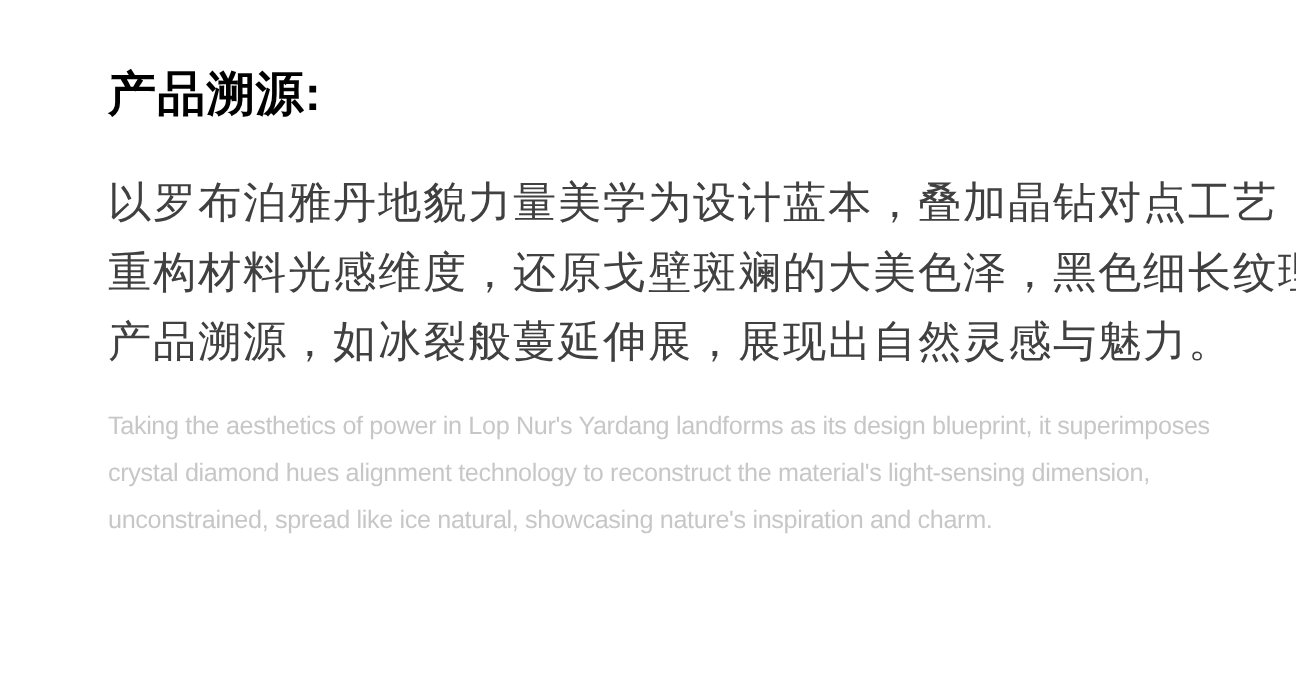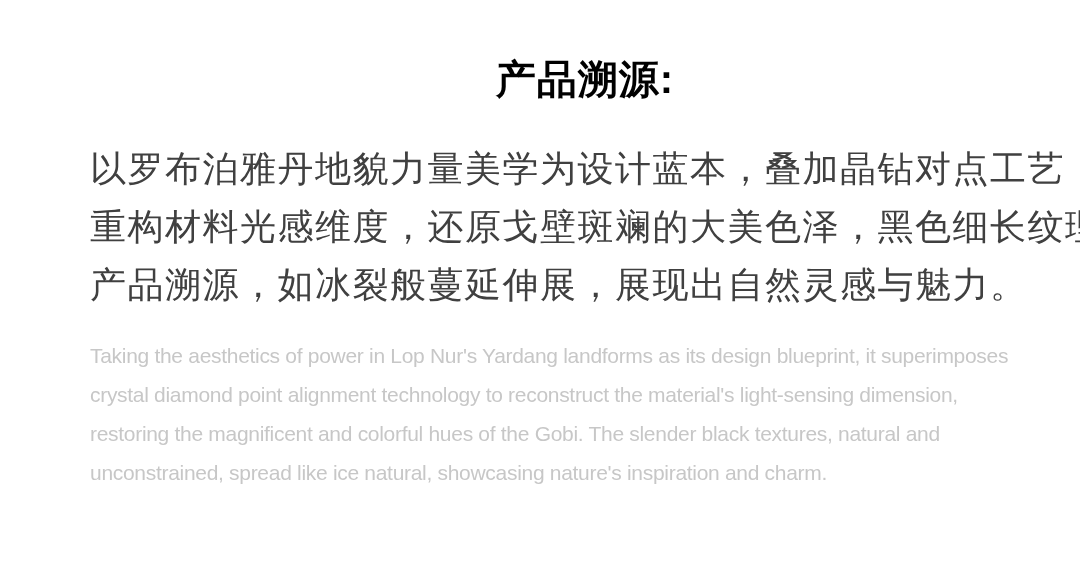--- a/index.html
+++ b/index.html
@@ -20,21 +20,20 @@
     padding: 52px 0 0 90px;
   }
   .section-title {
     margin: 0;
     font-size: 40px;
     line-height: 1.35;
     font-weight: 700;
     color: #000000;
     letter-spacing: 1px;
     font-family: "Liberation Sans", "DejaVu Sans", sans-serif;
-    text-align: center;
   }
   .zh-paragraph {
     margin-top: 34px;
   }
   .zh-line {
     margin: 0;
     font-size: 36px;
     line-height: 58px;
     font-weight: 300;
     color: #404040;
@@ -62,18 +61,17 @@
   <h1 class="section-title">产品溯源:</h1>
 
   <div class="zh-paragraph">
     <p class="zh-line">以罗布泊雅丹地貌力量美学为设计蓝本，叠加晶钻对点工艺，</p>
     <p class="zh-line">重构材料光感维度，还原戈壁斑斓的大美色泽，黑色细长纹理</p>
     <p class="zh-line">产品溯源，如冰裂般蔓延伸展，展现出自然灵感与魅力。</p>
   </div>
 
   <div class="en-paragraph">
     <p class="en-line">Taking the aesthetics of power in Lop Nur's Yardang landforms as its design blueprint, it superimposes</p>
-    <p class="en-line">crystal diamond point alignment technology to reconstruct the material's light-sensing dimension,</p>
-    <p class="en-line">restoring the magnificent and colorful hues of the Gobi.  The slender black textures, natural and</p>
+    <p class="en-line">crystal diamond hues alignment technology to reconstruct the material's light-sensing dimension,</p>
     <p class="en-line">unconstrained, spread like ice natural, showcasing nature's inspiration and charm.</p>
   </div>
 
 </div>
 
 </body></html>

